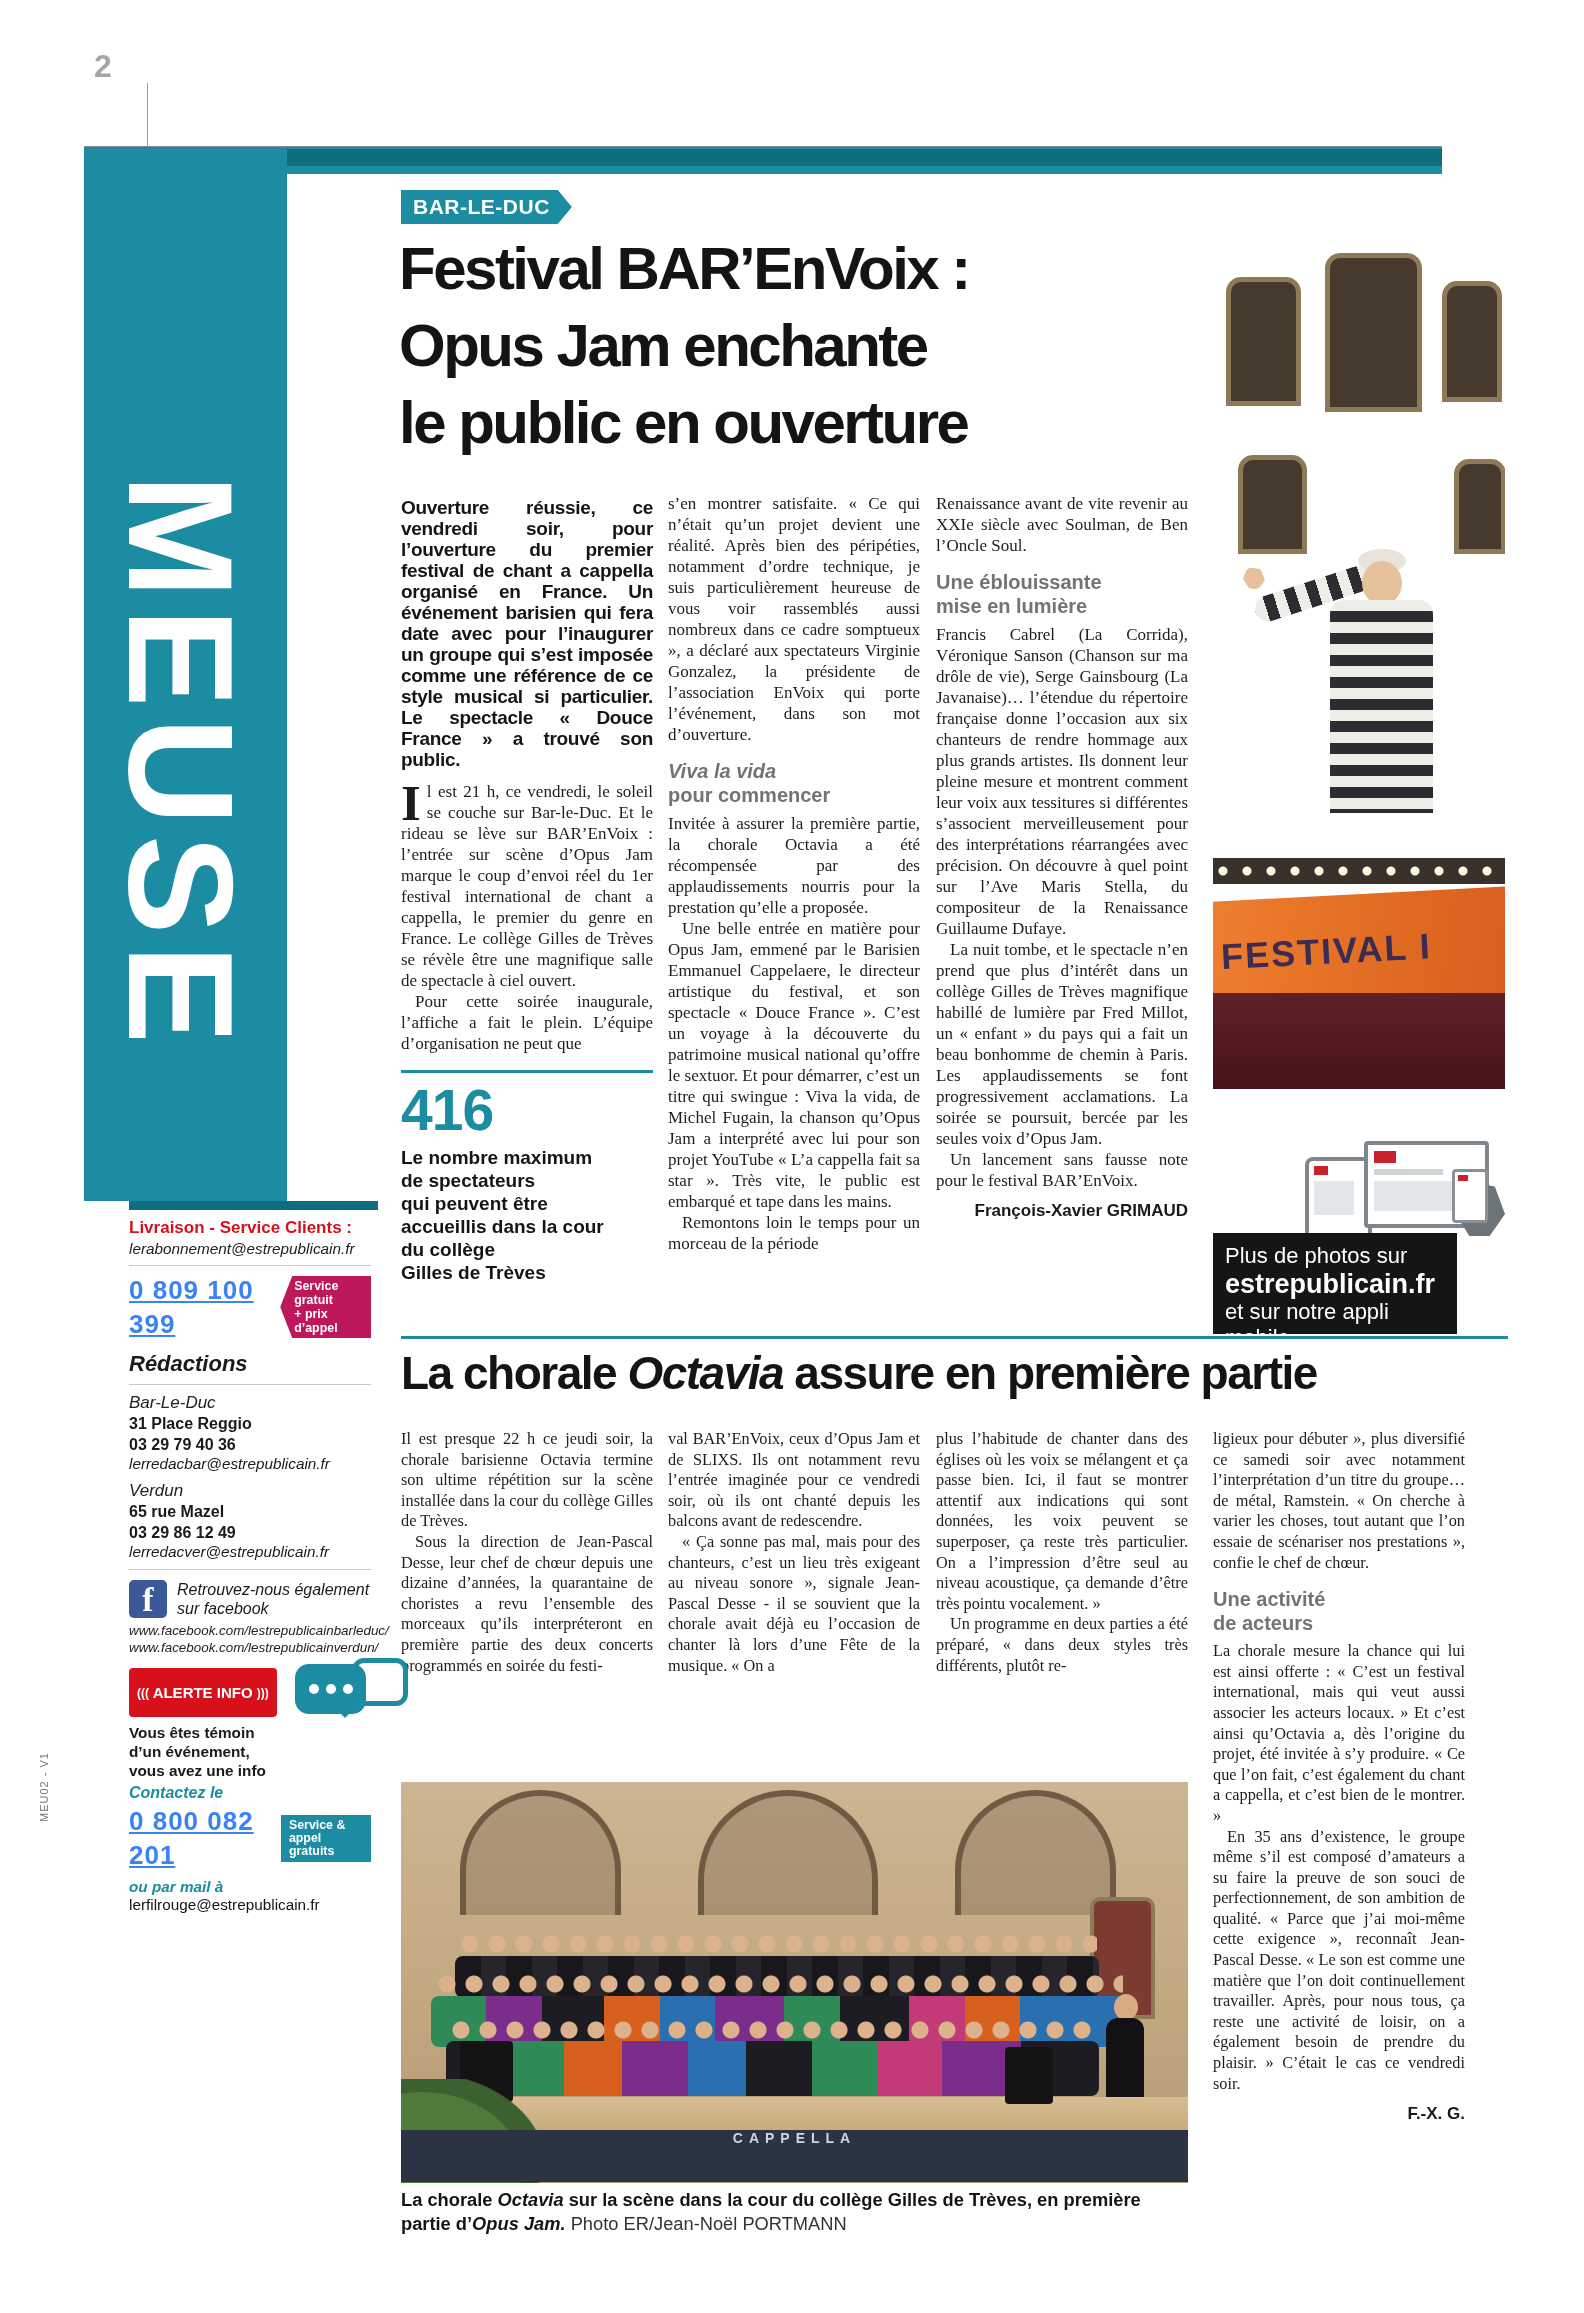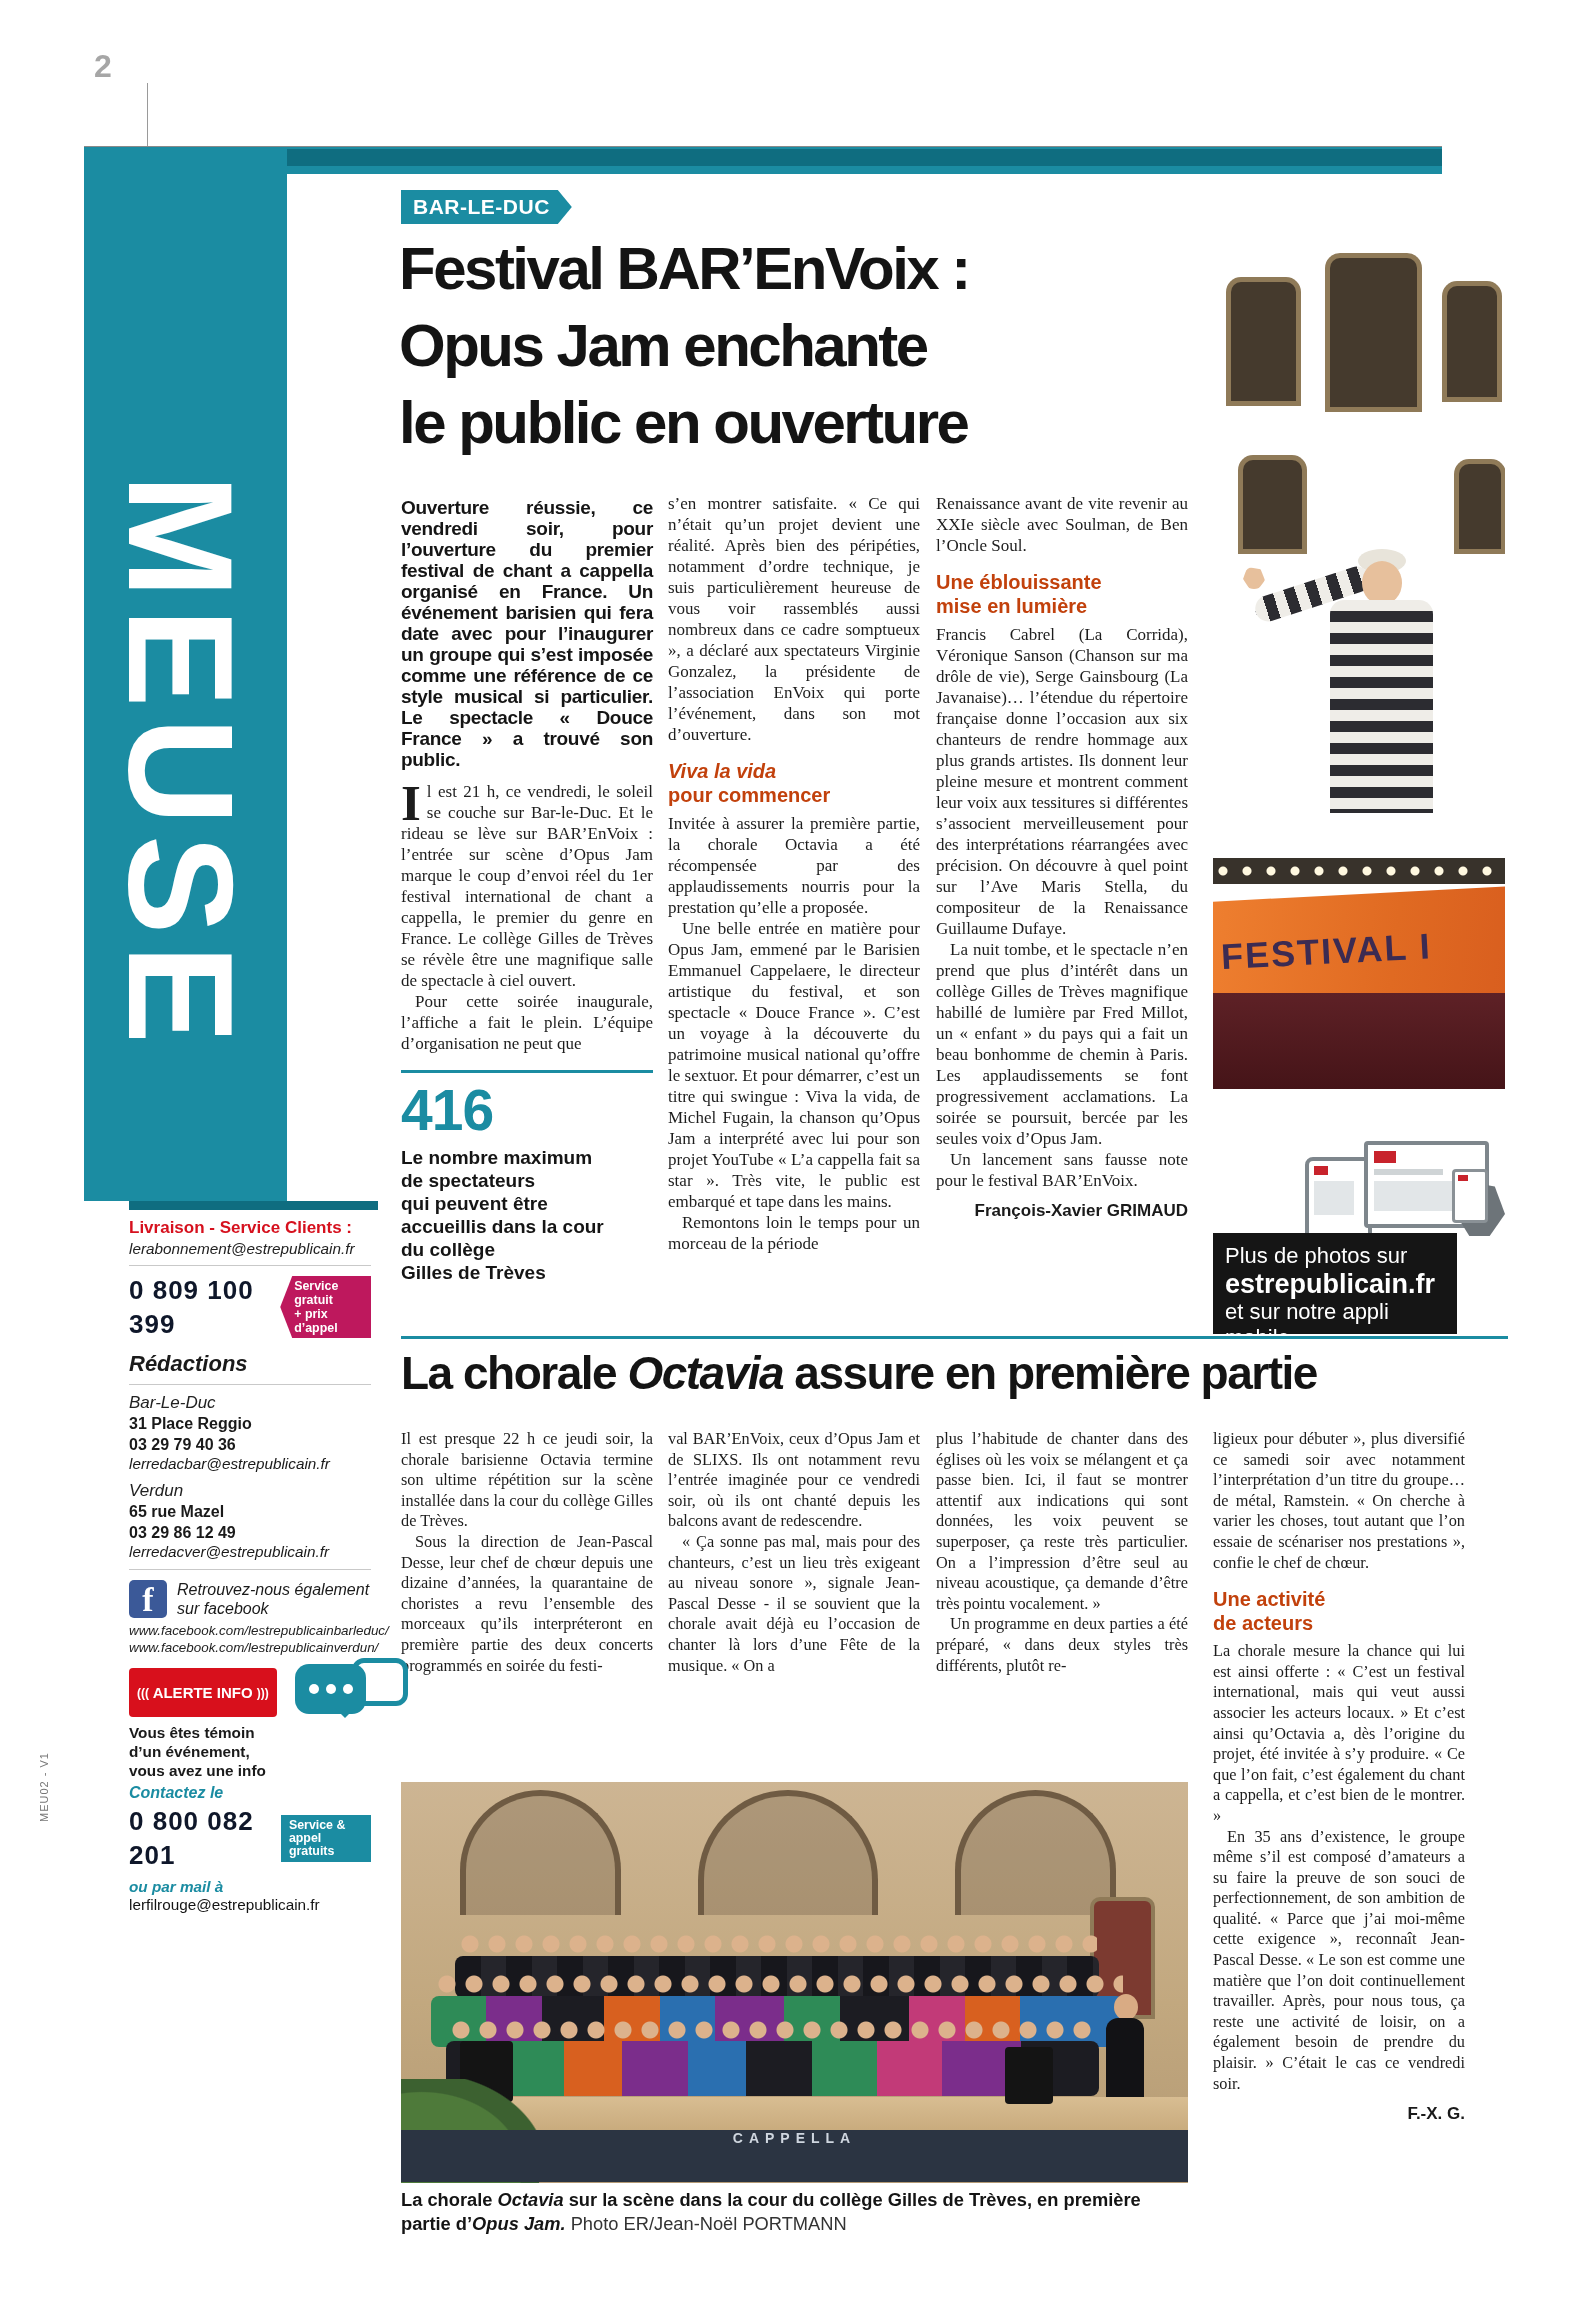--- a/index.html
+++ b/index.html
@@ -30,21 +30,21 @@
   .headline2 .it{font-style:italic;}
 
   
   .col{position:absolute;width:252px;text-align:justify;}
   .serif p{margin:0;font-family:"Liberation Serif",serif;font-size:17px;line-height:21px;color:#1d1d1d;}
   .serif p + p{text-indent:14px;}
   .a2 .serif p{font-size:16.3px;line-height:20.6px;}
   .lead{font-size:19px;line-height:21px;font-weight:bold;letter-spacing:-0.3px;color:#151515;margin:0 0 11px 0;}
   .dropcap{float:left;font-family:"Liberation Serif",serif;font-size:51px;line-height:40px;
     font-weight:bold;margin:2px 6px 0 0;}
-  .subhead{font-weight:bold;font-size:20px;line-height:24px;margin:14px 0 6px 0;text-align:left;color:#c2410c;}
+  .subhead{font-weight:bold;font-size:20px;line-height:24px;margin:14px 0 6px 0;text-align:left;color:#737373;}
   .subhead .it{font-style:italic;}
   .byline{text-align:right;font-weight:bold;font-size:17px;margin-top:10px;}
   .stat{margin-top:16px;border-top:3px solid #1b8ca2;padding-top:8px;text-align:left;}
   .stat-number{color:#1b8ca2;font-size:57px;font-weight:bold;line-height:59px;letter-spacing:-1px;}
   .stat-text{font-size:19px;font-weight:bold;line-height:23px;white-space:pre-line;margin-top:6px;color:#151515;}
   .midrule{left:401px;top:1336px;width:1107px;height:3px;background:#1b8ca2;}
 
   
   .photo{overflow:hidden;}
   .ph1{left:1213px;top:252px;width:292px;height:837px;background:linear-gradient(180deg,#c3ab85 0%,#b79d77 45%,#a8placeholder 0),linear-gradient(180deg,#c3ab85 0%,#b79d77 55%,#97815f 70%);}
@@ -105,21 +105,21 @@
   .caption .bi{font-weight:bold;font-style:italic;}
   .caption .credit{font-weight:normal;color:#333;}
 
   
   .panel{left:129px;top:1201px;width:242px;font-size:16px;}
   .panel .topbar{width:249px;height:9px;background:#0f6d80;margin-bottom:8px;}
   .panel .red{color:#d6111e;font-weight:bold;font-size:17px;}
   .panel .em{font-style:italic;font-size:15.3px;color:#222;margin-top:2px;}
   .panel .rule{height:1px;background:#c9c9c9;margin:7px 0;}
   .phone-row{display:flex;align-items:stretch;margin:2px 0 6px 0;}
-  .phone-big{font-size:26px;font-weight:bold;letter-spacing:1px;color:#0f172a;line-height:34px;}
+  .phone-big{font-size:26px;font-weight:bold;letter-spacing:1px;color:#3b82f6;line-height:34px;text-decoration:underline;}
   .badge-gray{margin-left:8px;background:#be185d;color:#fff;font-size:12.4px;font-weight:bold;line-height:14px;
     padding:3px 8px 3px 14px;clip-path:polygon(12px 0,100% 0,100% 100%,12px 100%,0 50%);align-self:center;}
   .redactions{font-size:22px;font-weight:bold;font-style:italic;margin:10px 0 2px 0;}
   .office{margin:8px 0;}
   .office .city{font-style:italic;font-size:17px;color:#222;}
   .office .line{font-weight:bold;line-height:21px;}
   .office .mail{font-style:italic;font-size:15.3px;}
   .fb-row{display:flex;align-items:center;margin:10px 0 4px 0;}
   .fb-icon{width:38px;height:38px;background:#3b5998;border-radius:5px;color:#fff;font-family:"Liberation Serif",serif;
     font-size:34px;font-weight:bold;text-align:center;line-height:40px;flex:0 0 38px;}

